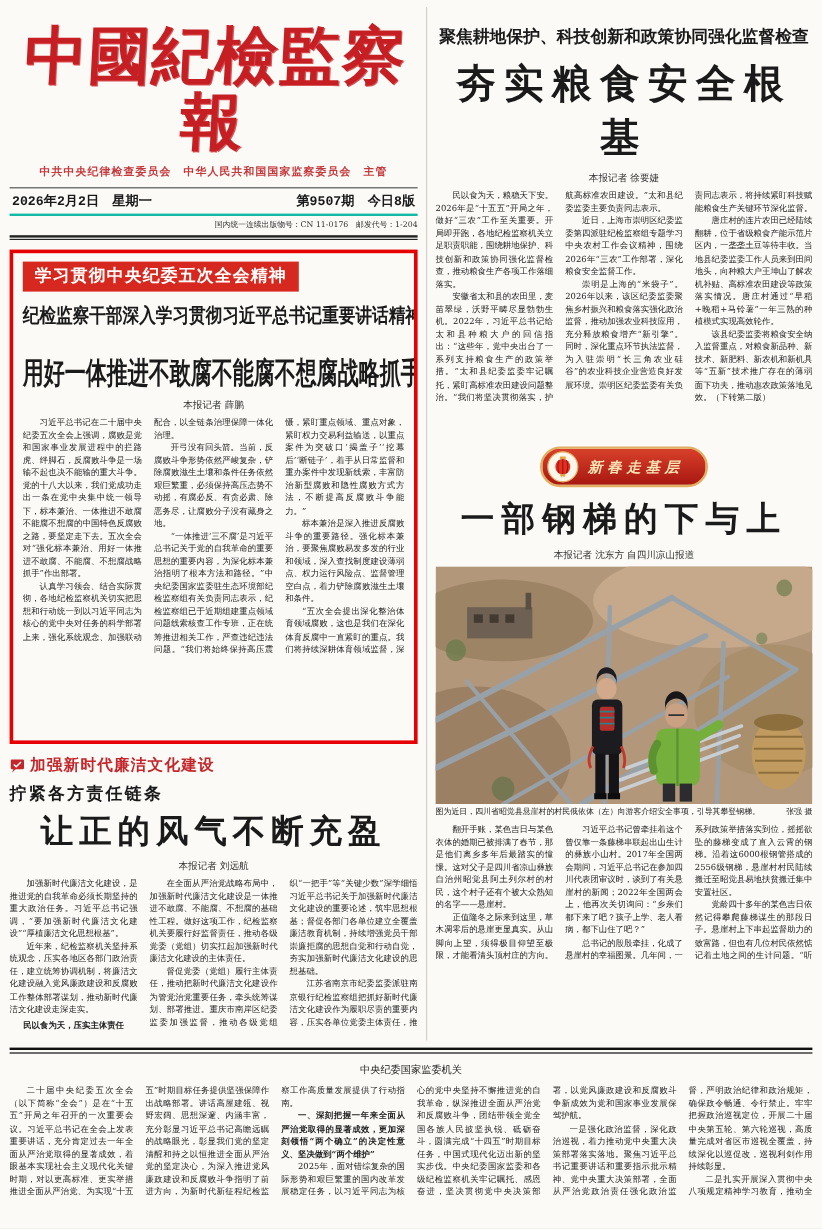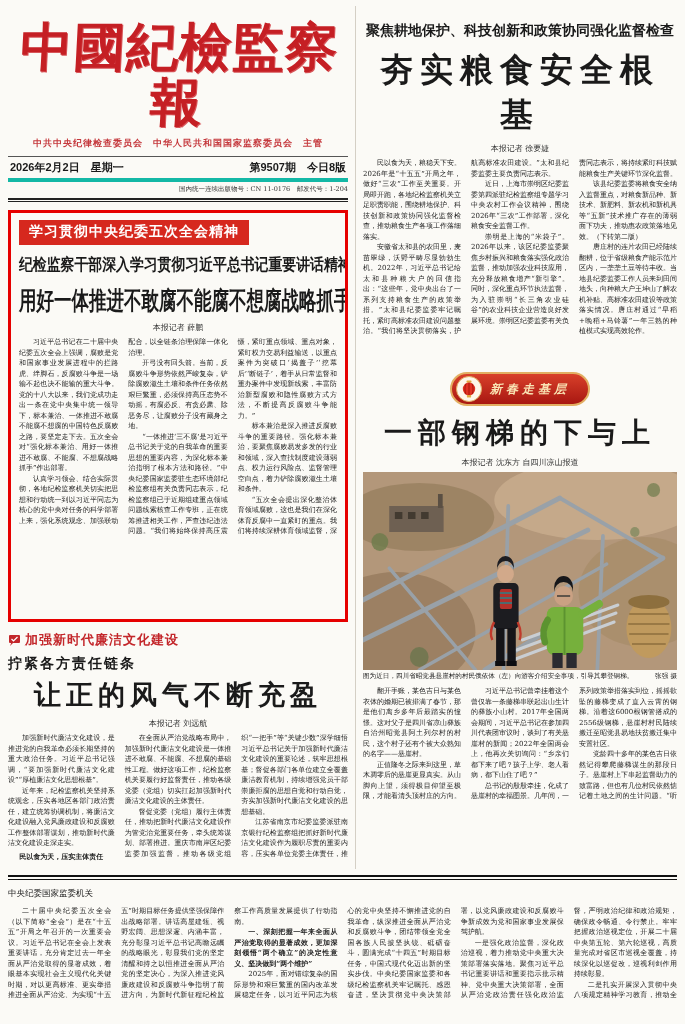--- a/index.html
+++ b/index.html
@@ -10,35 +10,35 @@
   .top{display:flex;}
   .left-col{width:340px;flex:0 0 340px;}
   .right-col{flex:1;margin-left:7px;padding-left:7px;border-left:1px solid #d4cfc5;}
   
   .masthead{text-align:center;}
   .mast-title{font-size:52px;line-height:1.05;font-weight:bold;color:#c51f24;
               letter-spacing:1px;transform:skewX(-3deg);margin-top:14px;
               text-shadow:1px 1px 0 #d8565a;}
   .mast-org{color:#c5393d;font-size:9px;font-weight:bold;margin-top:8px;letter-spacing:1px;}
   .dateline{display:flex;justify-content:space-between;align-items:center;
-            border-top:1px solid #555;border-bottom:4px solid #14b8a6;
+            border-top:1px solid #555;border-bottom:2px solid #14b8a6;
             margin-top:6px;padding:3px 2px;font-size:11px;font-weight:bold;
-            font-family:Liberation Sans, sans-serif;}
+            font-family:Liberation Mono, monospace;}
   .pubinfo{font-size:6.5px;color:#333;margin-top:3px;text-align:right;}
   .mast-rule{height:2px;background:#222;margin-top:4px;}
   .mast-rule2{height:1px;background:#222;margin-top:1px;}
   
   .lead-box{border:3px solid #e60000;margin-top:8px;padding:7px 8px 6px 8px;height:412px;
             box-sizing:border-box;overflow:hidden;}
   .lead-badge{display:inline-block;background:#d6281e;color:#fff;font-weight:bold;
               font-size:14px;padding:3px 10px 4px 10px;letter-spacing:1px;}
   .lead-kicker{margin-top:9px;white-space:nowrap;}
   .lead-kicker span{display:inline-block;font-size:16.5px;font-weight:bold;
                     transform:scaleX(.84);transform-origin:left center;}
-  .lead-headline{margin-top:8px;white-space:nowrap;}
+  .lead-headline{margin-top:20px;white-space:nowrap;}
   .lead-headline span{display:inline-block;font-family:"DejaVu Sans","Liberation Sans",sans-serif;
                     font-size:25px;font-weight:900;transform:scaleX(.70);transform-origin:left center;}
   .byline{text-align:center;font-size:8px;color:#333;margin:5px 0 4px 0;}
   .body-cols{font-size:7px;line-height:1.5;text-align:justify;color:#222;
              column-gap:10px;overflow:hidden;}
   .cols3{column-count:3;}
   .cols6{column-count:6;}
   .body-cols p{margin:0;text-indent:2em;}
   .body-cols p.pb{font-weight:bold;}
   .body-cols p.ph{font-weight:bold;text-indent:0;text-align:center;margin:3px 0;}
@@ -68,21 +68,21 @@
   .caption .cap-text{flex:1;}
   .caption .credit{margin-left:8px;white-space:nowrap;}
   .ladder-body{height:116px;margin-top:5px;}
   
   .bottom{margin-top:6px;}
   .rule-thick{height:2px;background:#111;}
   .rule-thin{height:1px;background:#111;margin-top:2px;}
   .bottom-headline{text-align:center;font-weight:900;line-height:1.28;margin-top:10px;}
   .bh1{font-size:33px;letter-spacing:3px;}
   .bh2{font-size:32px;letter-spacing:1px;}
-  .bottom-byline{text-align:left;font-size:8.5px;margin:8px 0 6px 0;}
+  .bottom-byline{text-align:center;font-size:8.5px;margin:8px 0 6px 0;}
   .bottom-body{height:104px;}
 </style>
 </head>
 <body>
 
 <div class="page">
 
   <div class="top">
 
     <div class="left-col">
@@ -146,22 +146,22 @@
 
       <div>
         <div class="grain-kicker">聚焦耕地保护、科技创新和政策协同强化监督检查</div>
         <div class="grain-headline">夯实粮食安全根基</div>
         <div class="byline">本报记者 徐要婕</div>
         <div class="body-cols cols3 grain-body">
             <p class="">民以食为天，粮稳天下安。2026年是“十五五”开局之年，做好“三农”工作至关重要。开局即开跑，各地纪检监察机关立足职责职能，围绕耕地保护、科技创新和政策协同强化监督检查，推动粮食生产各项工作落细落实。</p>
             <p class="">安徽省太和县的农田里，麦苗翠绿，沃野平畴尽显勃勃生机。2022年，习近平总书记给太和县种粮大户的回信指出：“这些年，党中央出台了一系列支持粮食生产的政策举措。”太和县纪委监委牢记嘱托，紧盯高标准农田建设问题整治。“我们将坚决贯彻落实，护航高标准农田建设。”太和县纪委监委主要负责同志表示。</p>
             <p class="">近日，上海市崇明区纪委监委第四派驻纪检监察组专题学习中央农村工作会议精神，围绕2026年“三农”工作部署，深化粮食安全监督工作。</p>
             <p class="">崇明是上海的“米袋子”。2026年以来，该区纪委监委聚焦乡村振兴和粮食落实强化政治监督，推动加强农业科技应用，充分释放粮食增产“新引擎”。同时，深化重点环节执法监督，为入驻崇明“长三角农业硅谷”的农业科技企业营造良好发展环境。崇明区纪委监委有关负责同志表示，将持续紧盯科技赋能粮食生产关键环节深化监督。</p>
+            <p class="">唐庄村的连片农田已经陆续翻耕，位于省级粮食产能示范片区内，一垄垄土豆等待丰收。当地县纪委监委工作人员来到田间地头，向种粮大户王坤山了解农机补贴、高标准农田建设等政策落实情况。唐庄村通过“早稻+晚稻+马铃薯”一年三熟的种植模式实现高效轮作。</p>
             <p class="">该县纪委监委将粮食安全纳入监督重点，对粮食新品种、新技术、新肥料、新农机和新机具等“五新”技术推广存在的薄弱面下功夫，推动惠农政策落地见效。（下转第二版）</p>
-            <p class="">唐庄村的连片农田已经陆续翻耕，位于省级粮食产能示范片区内，一垄垄土豆等待丰收。当地县纪委监委工作人员来到田间地头，向种粮大户王坤山了解农机补贴、高标准农田建设等政策落实情况。唐庄村通过“早稻+晚稻+马铃薯”一年三熟的种植模式实现高效轮作。</p>
           </div>
       </div>
 
       <div>
         <div class="badge-row">
           <span class="badge">
             <span class="badge-lantern">
               <svg width="16" height="18" viewBox="0 0 16 18">
                 <rect x="5.5" y="0.5" width="5" height="2.2" rx="0.8" fill="#e2a43c"></rect>
                 <ellipse cx="8" cy="9" rx="6.2" ry="6.4" fill="#e03022"></ellipse>

